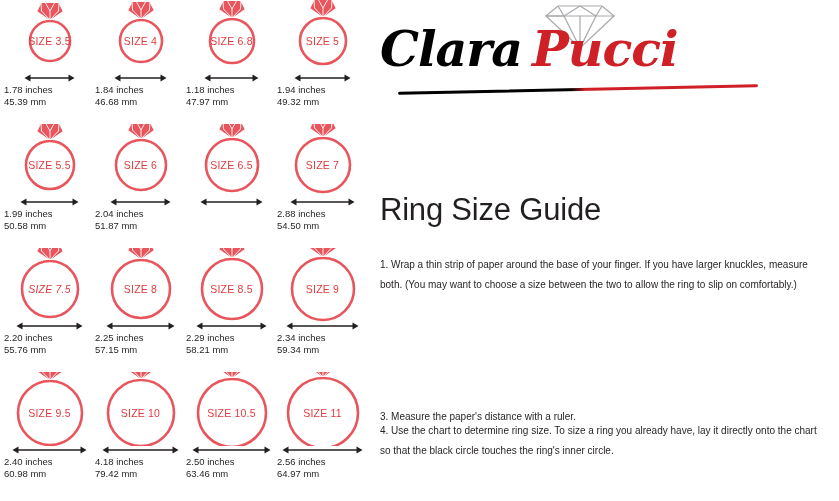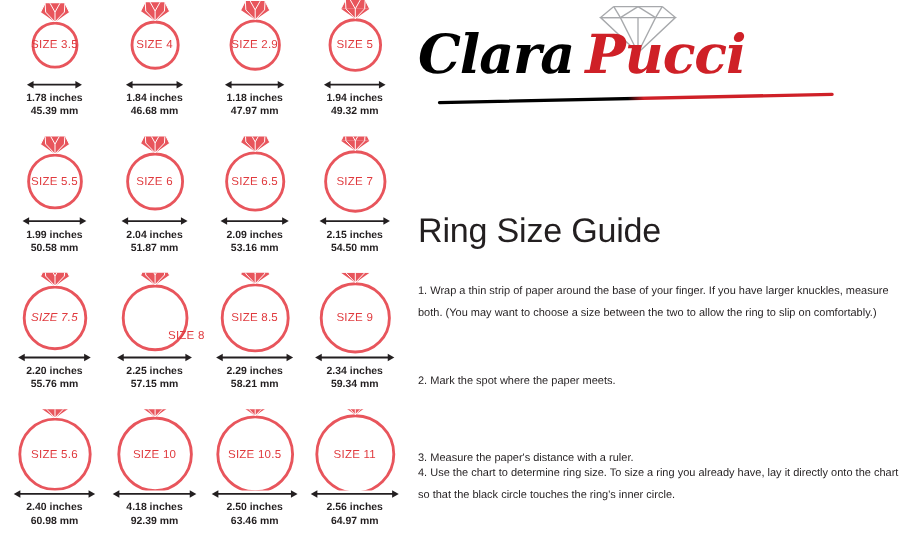--- a/index.html
+++ b/index.html
@@ -66,25 +66,24 @@
     top: 70px;
     left: 0;
     width: 91px;
     height: 12px;
   }
   .meas {
     position: absolute;
     top: 84px;
     left: 0;
     width: 91px;
-    text-align: center;
+    text-align: left;
     font-size: 9.5px;
     line-height: 11.5px;
     color: #231f20;
-    font-weight: bold;
   }
 
   
   #right-panel {
     position: absolute;
     left: 372px;
     top: 0;
     width: 467px;
     height: 501px;
   }
@@ -233,21 +232,21 @@
               <line x1="37" y1="9" x2="36.5" y2="1" stroke="#ffffff" stroke-width="0.9"></line>
               <line x1="54" y1="9" x2="54.5" y2="1" stroke="#ffffff" stroke-width="0.9"></line>
               <line x1="45.5" y1="9" x2="41" y2="1" stroke="#ffffff" stroke-width="0.9"></line>
               <line x1="45.5" y1="9" x2="50" y2="1" stroke="#ffffff" stroke-width="0.9"></line>
               <line x1="37" y1="9" x2="45.5" y2="18" stroke="#ffffff" stroke-width="0.9"></line>
               <line x1="54" y1="9" x2="45.5" y2="18" stroke="#ffffff" stroke-width="0.9"></line>
               <line x1="45.5" y1="9" x2="45.5" y2="18" stroke="#ffffff" stroke-width="0.9"></line>
             </g>
           </svg>
         </div>
-        <div class="size-label" style="top: 35px;">SIZE 2.9</div>
+        <div class="size-label" style="top: 35px;">SIZE 6.8</div>
         <div class="arrow-row"><svg width="91" height="12" viewBox="0 0 91 12">
             <line x1="22.5" y1="6" x2="68.5" y2="6" stroke="#231f20" stroke-width="1.6"></line>
             <polygon points="18.5,6 24.5,2.6 24.5,9.4" fill="#231f20"></polygon>
             <polygon points="72.5,6 66.5,2.6 66.5,9.4" fill="#231f20"></polygon>
           </svg></div>
         <div class="meas">
           <div>1.18 inches</div>
           <div>47.97 mm</div>
         </div>
       </div>
@@ -359,24 +358,20 @@
               <line x1="45.5" y1="5" x2="45.5" y2="14" stroke="#ffffff" stroke-width="0.9"></line>
             </g>
           </svg>
         </div>
         <div class="size-label" style="top: 35px;">SIZE 6.5</div>
         <div class="arrow-row"><svg width="91" height="12" viewBox="0 0 91 12">
             <line x1="18.5" y1="6" x2="72.5" y2="6" stroke="#231f20" stroke-width="1.6"></line>
             <polygon points="14.5,6 20.5,2.6 20.5,9.4" fill="#231f20"></polygon>
             <polygon points="76.5,6 70.5,2.6 70.5,9.4" fill="#231f20"></polygon>
           </svg></div>
-        <div class="meas">
-          <div>2.09 inches</div>
-          <div>53.16 mm</div>
-        </div>
       </div>
       <div class="size-cell">
         <div class="ring-art">
           <svg class="ring-svg" width="91" height="74" viewBox="0 0 91 74">
             <circle cx="45.5" cy="41" r="27" fill="none" stroke="#e8555c" stroke-width="2.6"></circle>
             <g fill="#e8555c">
               <polygon points="32.5,4 58.5,4 45.5,13"></polygon>
               <polygon points="32.5,4 36.5,-4 54.5,-4 58.5,4"></polygon>
               <line x1="32.5" y1="4" x2="36.5" y2="-4" stroke="#ffffff" stroke-width="0.9"></line>
               <line x1="58.5" y1="4" x2="54.5" y2="-4" stroke="#ffffff" stroke-width="0.9"></line>
@@ -390,21 +385,21 @@
             </g>
           </svg>
         </div>
         <div class="size-label" style="top: 35px;">SIZE 7</div>
         <div class="arrow-row"><svg width="91" height="12" viewBox="0 0 91 12">
             <line x1="17.5" y1="6" x2="73.5" y2="6" stroke="#231f20" stroke-width="1.6"></line>
             <polygon points="13.5,6 19.5,2.6 19.5,9.4" fill="#231f20"></polygon>
             <polygon points="77.5,6 71.5,2.6 71.5,9.4" fill="#231f20"></polygon>
           </svg></div>
         <div class="meas">
-          <div>2.15 inches</div>
+          <div>2.88 inches</div>
           <div>54.50 mm</div>
         </div>
       </div>
       <div class="size-cell">
         <div class="ring-art">
           <svg class="ring-svg" width="91" height="74" viewBox="0 0 91 74">
             <circle cx="45.5" cy="41" r="28" fill="none" stroke="#e8555c" stroke-width="2.6"></circle>
             <g fill="#e8555c">
               <polygon points="32.5,3 58.5,3 45.5,12"></polygon>
               <polygon points="32.5,3 36.5,-5 54.5,-5 58.5,3"></polygon>
@@ -443,21 +438,21 @@
               <line x1="37" y1="2" x2="36.5" y2="-6" stroke="#ffffff" stroke-width="0.9"></line>
               <line x1="54" y1="2" x2="54.5" y2="-6" stroke="#ffffff" stroke-width="0.9"></line>
               <line x1="45.5" y1="2" x2="41" y2="-6" stroke="#ffffff" stroke-width="0.9"></line>
               <line x1="45.5" y1="2" x2="50" y2="-6" stroke="#ffffff" stroke-width="0.9"></line>
               <line x1="37" y1="2" x2="45.5" y2="11" stroke="#ffffff" stroke-width="0.9"></line>
               <line x1="54" y1="2" x2="45.5" y2="11" stroke="#ffffff" stroke-width="0.9"></line>
               <line x1="45.5" y1="2" x2="45.5" y2="11" stroke="#ffffff" stroke-width="0.9"></line>
             </g>
           </svg>
         </div>
-        <div class="size-label" style="top: 51px; text-align: right;">SIZE 8</div>
+        <div class="size-label" style="top: 35px;">SIZE 8</div>
         <div class="arrow-row"><svg width="91" height="12" viewBox="0 0 91 12">
             <line x1="15.5" y1="6" x2="75.5" y2="6" stroke="#231f20" stroke-width="1.6"></line>
             <polygon points="11.5,6 17.5,2.6 17.5,9.4" fill="#231f20"></polygon>
             <polygon points="79.5,6 73.5,2.6 73.5,9.4" fill="#231f20"></polygon>
           </svg></div>
         <div class="meas">
           <div>2.25 inches</div>
           <div>57.15 mm</div>
         </div>
       </div>
@@ -533,21 +528,21 @@
               <line x1="37" y1="-1" x2="36.5" y2="-9" stroke="#ffffff" stroke-width="0.9"></line>
               <line x1="54" y1="-1" x2="54.5" y2="-9" stroke="#ffffff" stroke-width="0.9"></line>
               <line x1="45.5" y1="-1" x2="41" y2="-9" stroke="#ffffff" stroke-width="0.9"></line>
               <line x1="45.5" y1="-1" x2="50" y2="-9" stroke="#ffffff" stroke-width="0.9"></line>
               <line x1="37" y1="-1" x2="45.5" y2="8" stroke="#ffffff" stroke-width="0.9"></line>
               <line x1="54" y1="-1" x2="45.5" y2="8" stroke="#ffffff" stroke-width="0.9"></line>
               <line x1="45.5" y1="-1" x2="45.5" y2="8" stroke="#ffffff" stroke-width="0.9"></line>
             </g>
           </svg>
         </div>
-        <div class="size-label" style="top: 35px;">SIZE 5.6</div>
+        <div class="size-label" style="top: 35px;">SIZE 9.5</div>
         <div class="arrow-row"><svg width="91" height="12" viewBox="0 0 91 12">
             <line x1="12.5" y1="6" x2="78.5" y2="6" stroke="#231f20" stroke-width="1.6"></line>
             <polygon points="8.5,6 14.5,2.6 14.5,9.4" fill="#231f20"></polygon>
             <polygon points="82.5,6 76.5,2.6 76.5,9.4" fill="#231f20"></polygon>
           </svg></div>
         <div class="meas">
           <div>2.40 inches</div>
           <div>60.98 mm</div>
         </div>
       </div>
@@ -571,21 +566,21 @@
           </svg>
         </div>
         <div class="size-label" style="top: 35px;">SIZE 10</div>
         <div class="arrow-row"><svg width="91" height="12" viewBox="0 0 91 12">
             <line x1="11.5" y1="6" x2="79.5" y2="6" stroke="#231f20" stroke-width="1.6"></line>
             <polygon points="7.5,6 13.5,2.6 13.5,9.4" fill="#231f20"></polygon>
             <polygon points="83.5,6 77.5,2.6 77.5,9.4" fill="#231f20"></polygon>
           </svg></div>
         <div class="meas">
           <div>4.18 inches</div>
-          <div>92.39 mm</div>
+          <div>79.42 mm</div>
         </div>
       </div>
       <div class="size-cell">
         <div class="ring-art">
           <svg class="ring-svg" width="91" height="74" viewBox="0 0 91 74">
             <circle cx="45.5" cy="41" r="34" fill="none" stroke="#e8555c" stroke-width="2.6"></circle>
             <g fill="#e8555c">
               <polygon points="32.5,-3 58.5,-3 45.5,6"></polygon>
               <polygon points="32.5,-3 36.5,-11 54.5,-11 58.5,-3"></polygon>
               <line x1="32.5" y1="-3" x2="36.5" y2="-11" stroke="#ffffff" stroke-width="0.9"></line>
@@ -666,18 +661,17 @@
       </span>
       <div id="logo-text">
         <span id="logo-clara">Clara</span><span id="logo-pucci">Pucci</span>
       </div>
       <div id="logo-underline"></div>
     </div>
 
     <div id="guide-title">Ring Size Guide</div>
 
     <div class="step" id="step-1">1.  Wrap a thin strip of paper around the base of your finger. If you have larger knuckles, measure both. (You may want to choose a size between the two to allow the ring to slip on comfortably.)</div>
-    <div class="step" id="step-2">2.  Mark the spot where the paper meets.</div>
     <div class="step" id="step-3">3.  Measure the paper's distance with a ruler.</div>
     <div class="step" id="step-4">4.  Use the chart to determine ring size. To size a ring you already have, lay it directly onto the chart so that the black circle touches the ring's inner circle.</div>
 
   </div>
 </div>
 
 </body></html>

